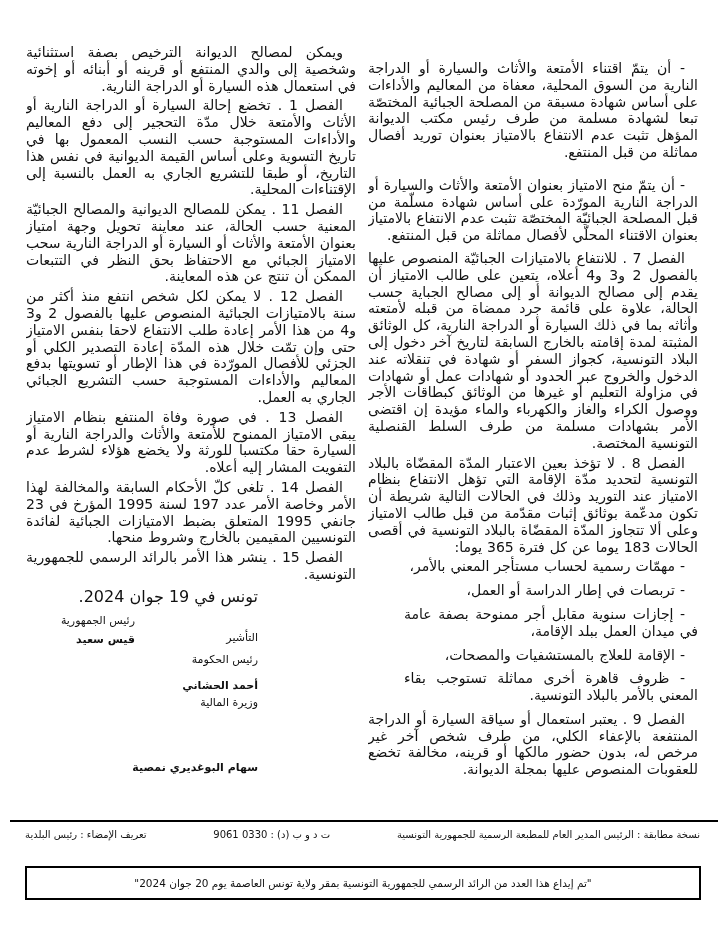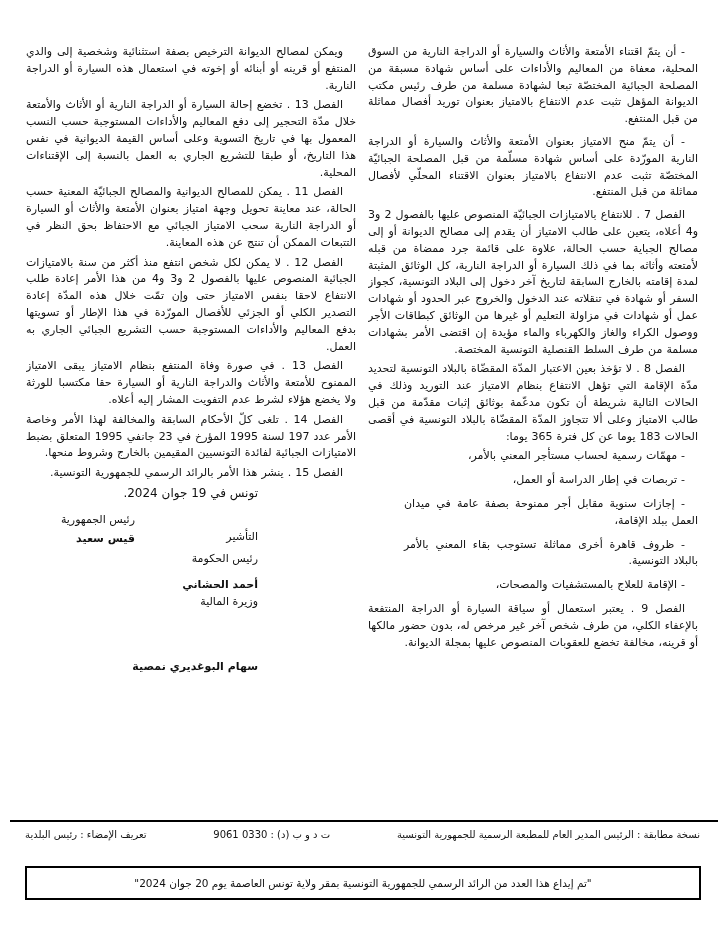--- a/index.html
+++ b/index.html
@@ -30,39 +30,39 @@
     gap: 12px;
     direction: rtl;
   }
   .col {
     width: 330px;
     overflow: hidden;
     direction: rtl;
   }
   .para {
     margin: 0 0 3px 0;
-    font-size: 11px;
+    font-size: 14px;
     line-height: 16.8px;
     text-align: justify;
     text-indent: 13px;
     word-spacing: 0.5px;
   }
-  .para.dash { margin-bottom: 6px; }
+  .para.dash { margin-bottom: 6px; margin-top: 16px; }
   .list .para { margin-bottom: 7px; margin-left: 36px; }
   .sig-area {
     position: relative;
     height: 152px;
     margin-top: 4px;
     font-size: 11px;
   }
   .sig-date {
     position: absolute;
     top: 0;
     right: 98px;
-    font-size: 12px;
+    font-size: 16px;
     white-space: nowrap;
   }
   .sig-president {
     position: absolute;
     top: 27px;
     right: 221px;
     text-align: right;
     white-space: nowrap;
   }
   .sig-president .name { margin-top: 6px; font-weight: bold; }
@@ -119,29 +119,29 @@
 
     <div class="col">
       <p class="para dash">- أن يتمّ اقتناء الأمتعة والأثاث والسيارة أو الدراجة النارية من السوق المحلية، معفاة من المعاليم والأداءات على أساس شهادة مسبقة من المصلحة الجبائية المختصّة تبعا لشهادة مسلمة من طرف رئيس مكتب الديوانة المؤهل تثبت عدم الانتفاع بالامتياز بعنوان توريد أفصال مماثلة من قبل المنتفع.</p>
       <p class="para dash">- أن يتمّ منح الامتياز بعنوان الأمتعة والأثاث والسيارة أو الدراجة النارية المورّدة على أساس شهادة مسلّمة من قبل المصلحة الجبائيّة المختصّة تثبت عدم الانتفاع بالامتياز بعنوان الاقتناء المحلّي لأفصال مماثلة من قبل المنتفع.</p>
       <p class="para">الفصل 7 . للانتفاع بالامتيازات الجبائيّة المنصوص عليها بالفصول 2 و3 و4 أعلاه، يتعين على طالب الامتياز أن يقدم إلى مصالح الديوانة أو إلى مصالح الجباية حسب الحالة، علاوة على قائمة جرد ممضاة من قبله لأمتعته وأثاثه بما في ذلك السيارة أو الدراجة النارية، كل الوثائق المثبتة لمدة إقامته بالخارج السابقة لتاريخ آخر دخول إلى البلاد التونسية، كجواز السفر أو شهادة في تنقلاته عند الدخول والخروج عبر الحدود أو شهادات عمل أو شهادات في مزاولة التعليم أو غيرها من الوثائق كبطاقات الأجر ووصول الكراء والغاز والكهرباء والماء مؤيدة إن اقتضى الأمر بشهادات مسلمة من طرف السلط القنصلية التونسية المختصة.</p>
       <p class="para">الفصل 8 . لا تؤخذ بعين الاعتبار المدّة المقضّاة بالبلاد التونسية لتحديد مدّة الإقامة التي تؤهل الانتفاع بنظام الامتياز عند التوريد وذلك في الحالات التالية شريطة أن تكون مدعّمة بوثائق إثبات مقدّمة من قبل طالب الامتياز وعلى ألا تتجاوز المدّة المقضّاة بالبلاد التونسية في أقصى الحالات 183 يوما عن كل فترة 365 يوما:</p>
       <div class="list">
         <p class="para">- مهمّات رسمية لحساب مستأجر المعني بالأمر،</p>
         <p class="para">- تربصات في إطار الدراسة أو العمل،</p>
         <p class="para">- إجازات سنوية مقابل أجر ممنوحة بصفة عامة في ميدان العمل ببلد الإقامة،</p>
+        <p class="para">- الإقامة للعلاج بالمستشفيات والمصحات،</p>
         <p class="para">- ظروف قاهرة أخرى مماثلة تستوجب بقاء المعني بالأمر بالبلاد التونسية.</p>
-        <p class="para">- الإقامة للعلاج بالمستشفيات والمصحات،</p>
       </div>
       <p class="para">الفصل 9 . يعتبر استعمال أو سياقة السيارة أو الدراجة المنتفعة بالإعفاء الكلي، من طرف شخص آخر غير مرخص له، بدون حضور مالكها أو قرينه، مخالفة تخضع للعقوبات المنصوص عليها بمجلة الديوانة.</p>
     </div>
 
     <div class="col">
       <p class="para">ويمكن لمصالح الديوانة الترخيص بصفة استثنائية وشخصية إلى والدي المنتفع أو قرينه أو أبنائه أو إخوته في استعمال هذه السيارة أو الدراجة النارية.</p>
-      <p class="para">الفصل 13 . تخضع إحالة السيارة أو الدراجة النارية أو الأثاث والأمتعة خلال مدّة التحجير إلى دفع المعاليم والأداءات المستوجبة حسب النسب المعمول بها في تاريخ التسوية وعلى أساس القيمة الديوانية في نفس هذا التاريخ، أو طبقا للتشريع الجاري به العمل بالنسبة إلى الإقتناءات المحلية.</p>
+      <p class="para">الفصل 1 . تخضع إحالة السيارة أو الدراجة النارية أو الأثاث والأمتعة خلال مدّة التحجير إلى دفع المعاليم والأداءات المستوجبة حسب النسب المعمول بها في تاريخ التسوية وعلى أساس القيمة الديوانية في نفس هذا التاريخ، أو طبقا للتشريع الجاري به العمل بالنسبة إلى الإقتناءات المحلية.</p>
       <p class="para">الفصل 11 . يمكن للمصالح الديوانية والمصالح الجبائيّة المعنية حسب الحالة، عند معاينة تحويل وجهة امتياز بعنوان الأمتعة والأثاث أو السيارة أو الدراجة النارية سحب الامتياز الجبائي مع الاحتفاظ بحق النظر في التتبعات الممكن أن تنتج عن هذه المعاينة.</p>
       <p class="para">الفصل 12 . لا يمكن لكل شخص انتفع منذ أكثر من سنة بالامتيازات الجبائية المنصوص عليها بالفصول 2 و3 و4 من هذا الأمر إعادة طلب الانتفاع لاحقا بنفس الامتياز حتى وإن تمّت خلال هذه المدّة إعادة التصدير الكلي أو الجزئي للأفصال المورّدة في هذا الإطار أو تسويتها بدفع المعاليم والأداءات المستوجبة حسب التشريع الجبائي الجاري به العمل.</p>
       <p class="para">الفصل 13 . في صورة وفاة المنتفع بنظام الامتياز يبقى الامتياز الممنوح للأمتعة والأثاث والدراجة النارية أو السيارة حقا مكتسبا للورثة ولا يخضع هؤلاء لشرط عدم التفويت المشار إليه أعلاه.</p>
       <p class="para">الفصل 14 . تلغى كلّ الأحكام السابقة والمخالفة لهذا الأمر وخاصة الأمر عدد 197 لسنة 1995 المؤرخ في 23 جانفي 1995 المتعلق بضبط الامتيازات الجبائية لفائدة التونسيين المقيمين بالخارج وشروط منحها.</p>
       <p class="para">الفصل 15 . ينشر هذا الأمر بالرائد الرسمي للجمهورية التونسية.</p>
 
       <div class="sig-area">
         <div class="sig-date">تونس في 19 جوان 2024.</div>
 
         <div class="sig-president">

